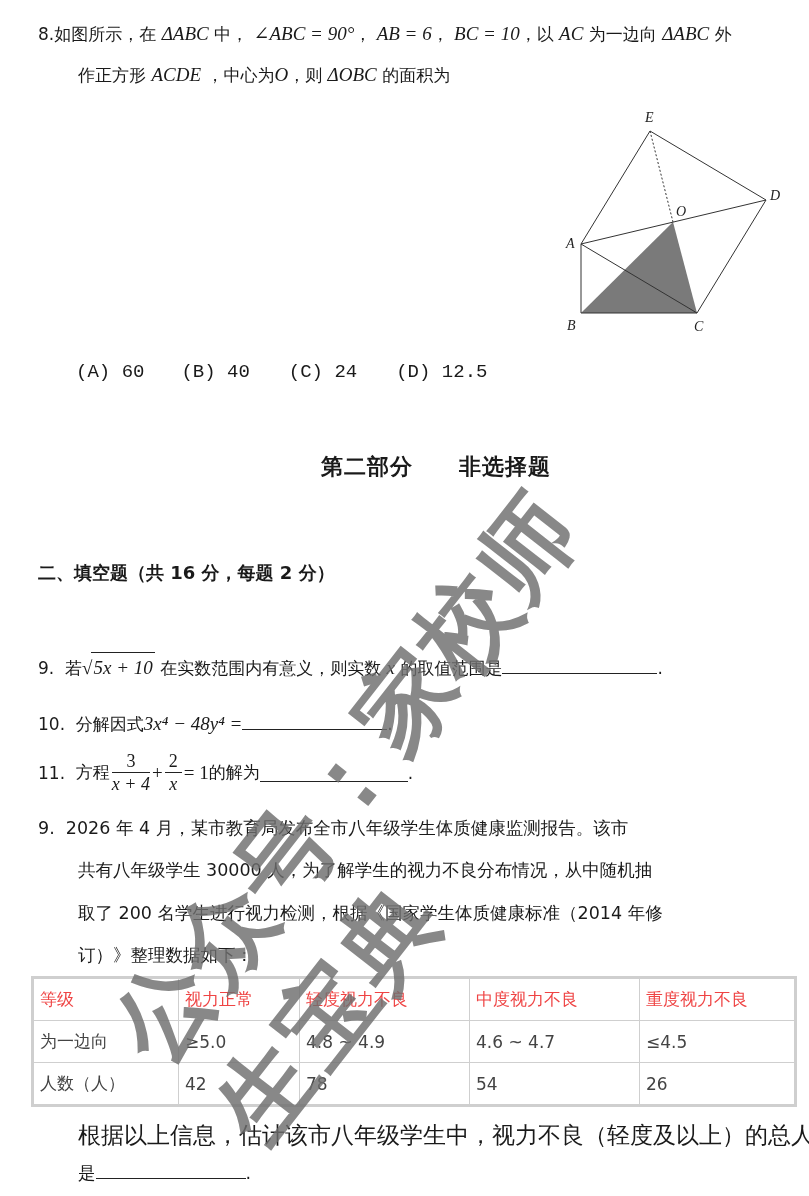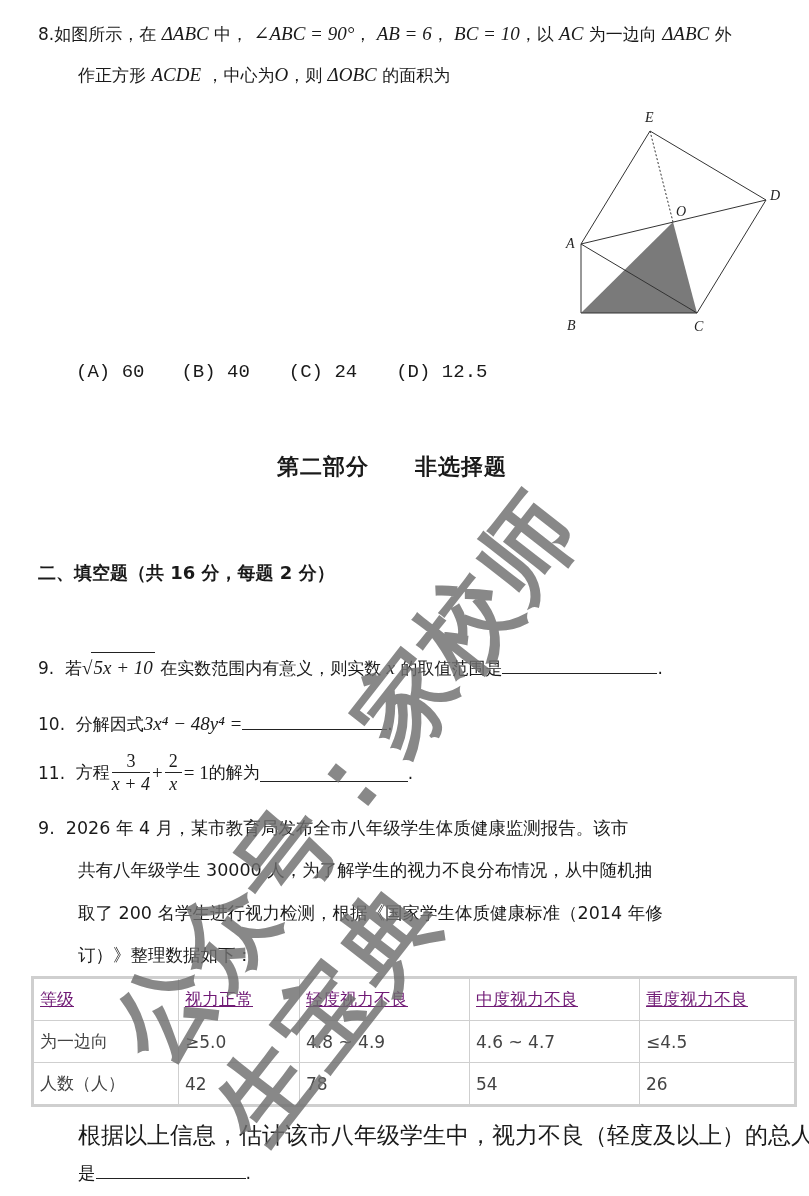--- a/index.html
+++ b/index.html
@@ -7,26 +7,26 @@
          font-family:"DejaVu Sans", sans-serif; font-size:17px; }
   .abs { position:absolute; white-space:nowrap; }
   .math { font-family:"Liberation Serif", "DejaVu Serif", serif; font-style:italic; font-size:19px; }
   .mathr { font-family:"Liberation Serif", "DejaVu Serif", serif; font-size:19px; }
   .blank { display:inline-block; border-bottom:1.4px solid #222; height:18px; vertical-align:baseline; }
   .frac { display:inline-block; vertical-align:middle; text-align:center; font-family:"Liberation Serif", serif; font-size:18px; margin:0 2px; }
   .frac .num { display:block; border-bottom:1px solid #222; padding:0 4px; line-height:22px; }
   .frac .den { display:block; line-height:22px; font-style:italic; }
   .sqrt { display:inline-block; border-top:1.2px solid #222; padding:4px 2px; margin-left:-1px; }
   .choices span { display:inline-block; font-family:Liberation Mono, monospace; font-size:19px; }
-  .section-title { font-family:"DejaVu Sans", sans-serif; font-weight:bold; font-size:22px; letter-spacing:1px; }
+  .section-title { font-family:"DejaVu Sans", sans-serif; font-weight:bold; font-size:22px; letter-spacing:1px;margin-left:44px; }
   .subsec { font-weight:bold; font-size:18px; }
   table.data { position:absolute; left:31px; top:976px; width:766px; border-collapse:collapse;
                border:3px solid #cfcfcf; font-size:17px; }
   table.data td { border:1px solid #cfcfcf; height:41px; padding:0 0 0 6px; text-align:left; }
-  table.data tr:first-child td { color:#701a75;text-decoration:underline; }
+  table.data tr:first-child td { color:#ef4444; }
   table.data tr:not(:first-child) td { color:#444; }
   .watermark { position:absolute; left:60px; top:200px; transform-origin:0 0;
                font-weight:bold; color:rgba(110,110,110,0.82); font-size:96px; letter-spacing:2px;
                pointer-events:none; }
   svg { position:absolute; }
 </style>
 </head>
 <body>
 
 <div class="abs" style="left:38px; top:22px;">

